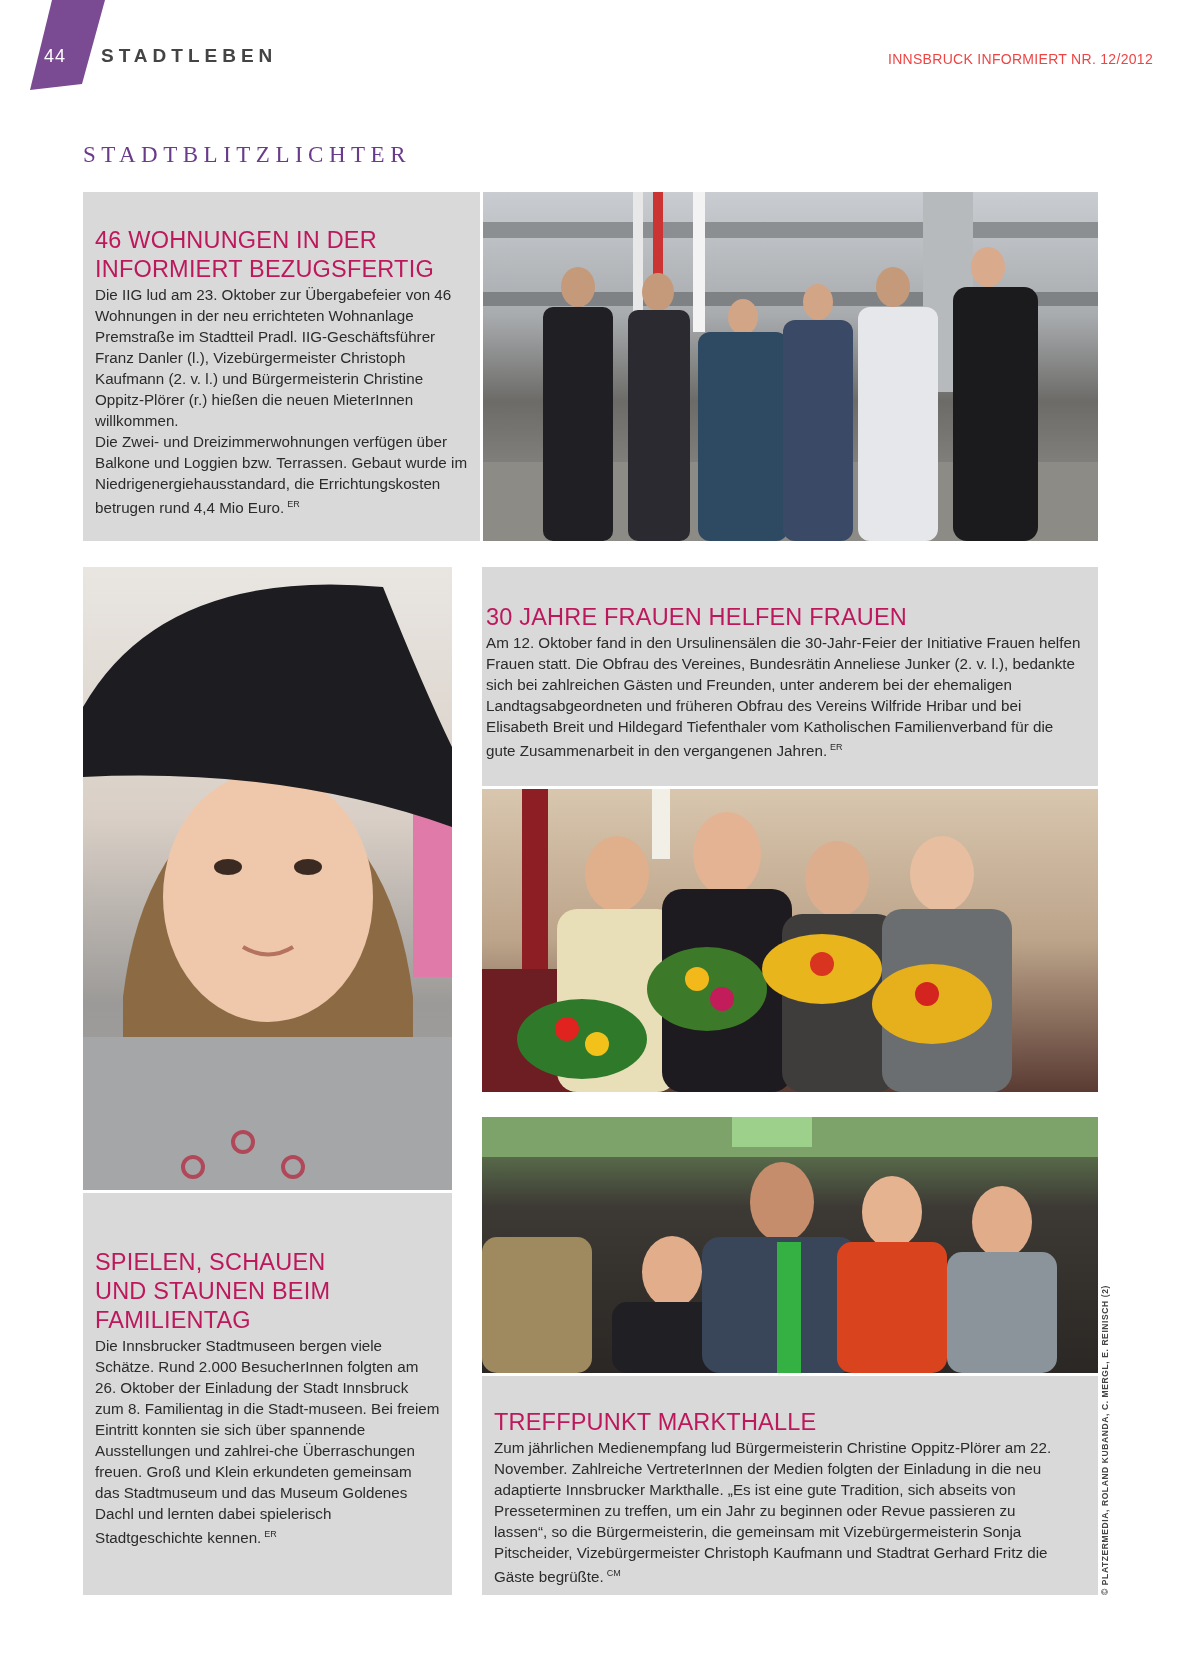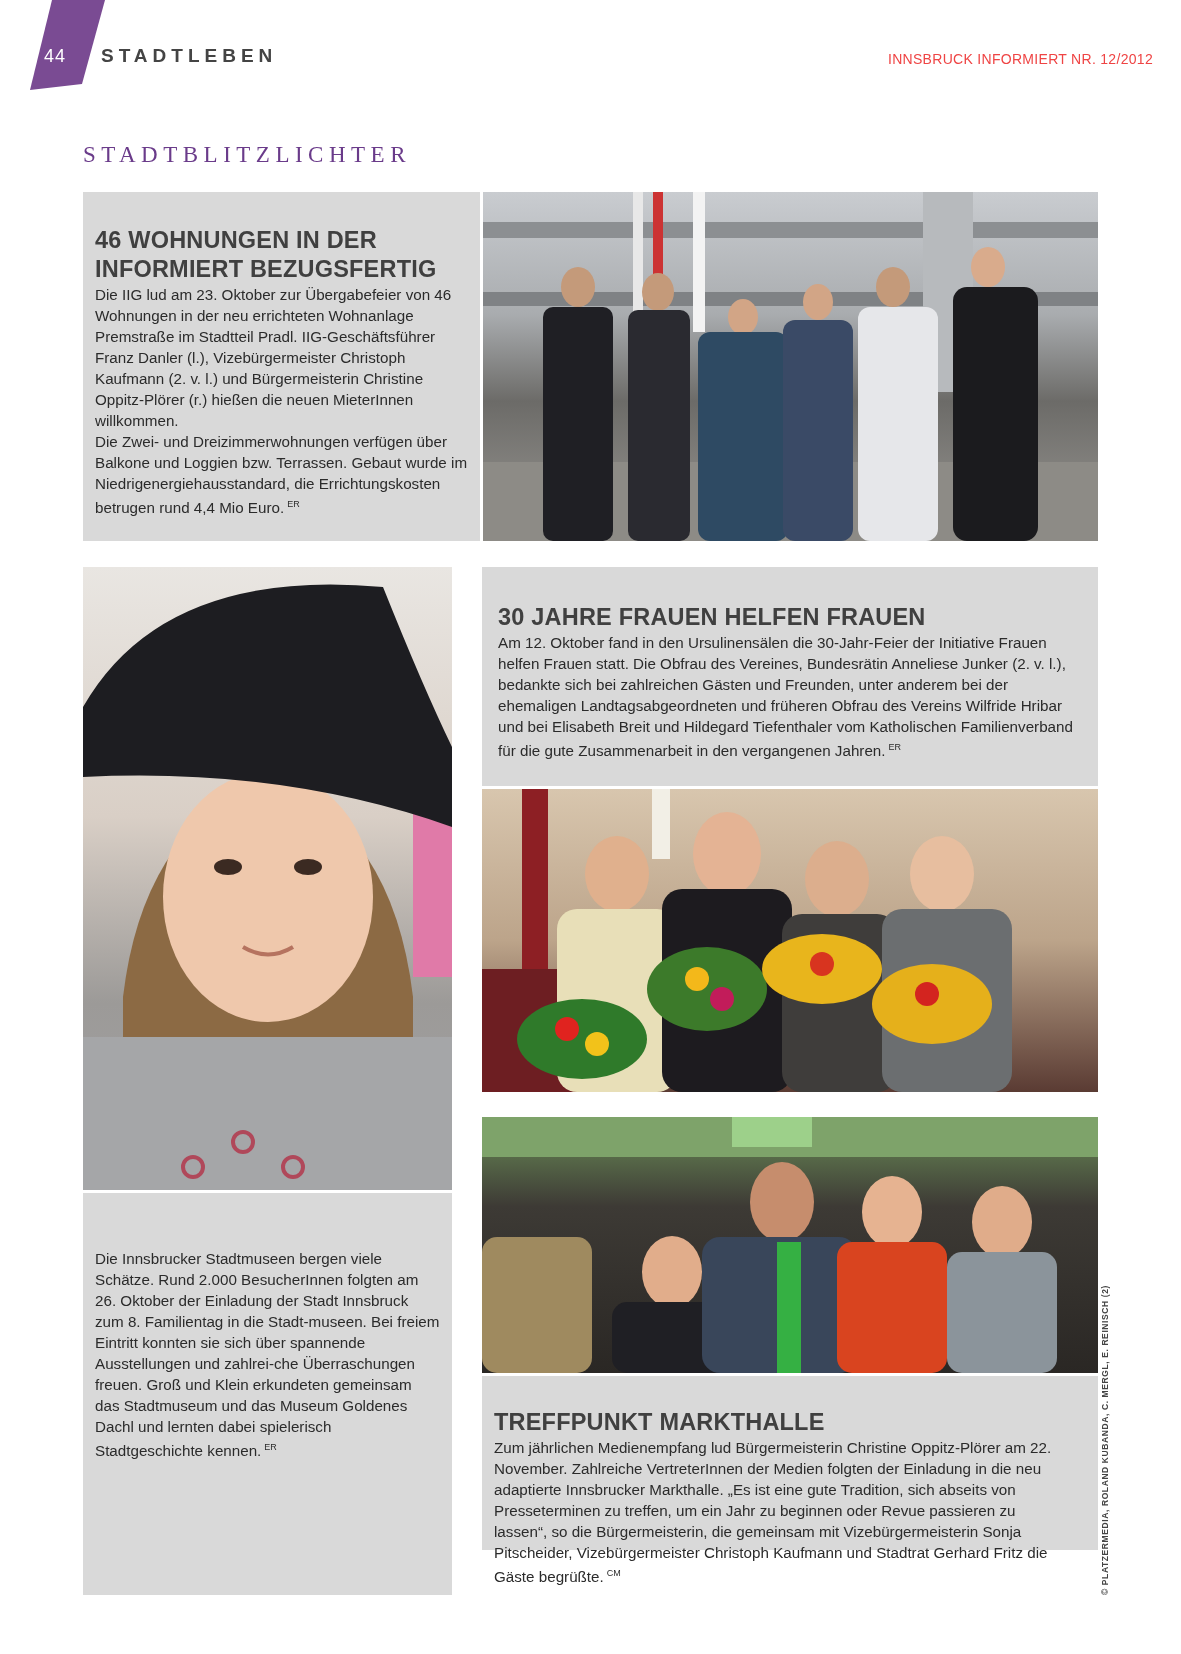--- a/index.html
+++ b/index.html
@@ -4,21 +4,21 @@
 <style>
   html,body{margin:0;padding:0;background:#fff;}
   body{width:1181px;height:1654px;position:relative;overflow:hidden;font-family:"Liberation Sans","DejaVu Sans",sans-serif;color:#2a2a2a;}
   .abs{position:absolute;}
   .tab{left:30px;top:0;width:75px;height:90px;}
   .pagenum{left:44px;top:46px;font-size:18px;color:#fff;letter-spacing:1px;}
   .section{left:101px;top:45px;font-size:19px;letter-spacing:5px;color:#444;font-weight:bold;}
   .issue{right:28px;top:51px;font-size:14px;color:#ef4444;letter-spacing:0.3px;}
   .rubric{left:83px;top:142px;font-size:23px;letter-spacing:5.5px;color:#6a3b8a;font-family:Liberation Serif, serif;}
   .box{background:#d9d9d9;box-sizing:border-box;}
-  .box h2{margin:0;font-weight:bold;font-size:23.5px;line-height:29px;color:#404040;letter-spacing:0.2px;}
+  .box h2{margin:0;font-weight:normal;font-size:23.5px;line-height:29px;color:#be185d;letter-spacing:0.2px;}
   .box p{margin:0;font-size:15.2px;line-height:21px;color:#2b2b2b;}
   .tag{font-size:9px;vertical-align:super;margin-left:3px;text-align:center;}
   .photo{overflow:hidden;}
   .credit{left:1100px;top:1595px;transform-origin:left top;transform:rotate(-90deg);font-size:8.5px;font-weight:bold;letter-spacing:0.6px;color:#444;white-space:nowrap;}
 </style>
 </head>
 <body>
 
 <svg class="abs tab" viewBox="0 0 75 90">
   <polygon points="22,0 75,0 52,84 0,90" fill="#7a4b93"></polygon>
@@ -70,21 +70,21 @@
     <rect x="0" y="470" width="369" height="153" fill="#a5a6a8"></rect>
     <path d="M0 140 Q80 0 300 20 Q340 120 369 180 L369 260 Q200 200 0 210 Z" fill="#1d1d21"></path>
     <g fill="none" stroke="#b0485a" stroke-width="4">
       <circle cx="160" cy="575" r="10"></circle>
         <circle cx="110" cy="600" r="10"></circle>
         <circle cx="210" cy="600" r="10"></circle>
     </g>
   </svg>
 </div>
 
-<div class="abs box" style="left:482px;top:567px;width:616px;height:219px;padding:36px 12px 0 16px;">
+<div class="abs box" style="left:482px;top:567px;width:616px;height:219px;padding:36px 12px 0 4px;">
   <h2>30 JAHRE FRAUEN HELFEN FRAUEN</h2>
   <p><span>Am 12. Oktober fand in den Ursulinensälen die 30-Jahr-Feier der Initiative Frauen helfen Frauen statt. Die Obfrau des Vereines, Bundesrätin Anneliese Junker (2. v. l.), bedankte sich bei zahlreichen Gästen und Freunden, unter anderem bei der ehemaligen Landtagsabgeordneten und früheren Obfrau des Vereins Wilfride Hribar und bei Elisabeth Breit und Hildegard Tiefenthaler vom Katholischen Familienverband für die gute Zusammenarbeit in den vergangenen Jahren.</span><span class="tag">ER</span></p>
 </div>
 <div class="abs photo" style="left:482px;top:789px;width:616px;height:303px;background:linear-gradient(180deg,#d8c6ae 0%,#bca48a 50%,#5a3b33 100%);">
   <svg width="616" height="303" viewBox="0 0 616 303">
     <rect x="40" y="0" width="26" height="200" fill="#8d1f24"></rect>
     <rect x="170" y="0" width="18" height="70" fill="#f2efe6"></rect>
     <rect x="0" y="180" width="120" height="123" fill="#6d1e22"></rect>
     <ellipse cx="135" cy="85" rx="32" ry="38" fill="#e0b08d"></ellipse>
       <rect x="75" y="120" width="120" height="183" rx="20" fill="#e8dfb8"></rect>
@@ -120,21 +120,22 @@
       <rect x="220" y="120" width="155" height="136" rx="18" fill="#39465a"></rect>
       <rect x="295" y="125" width="24" height="131" fill="#35b043"></rect>
     <ellipse cx="410" cy="95" rx="30" ry="36" fill="#e6b391"></ellipse>
       <rect x="355" y="125" width="110" height="131" rx="15" fill="#d9441f"></rect>
     <ellipse cx="520" cy="105" rx="30" ry="36" fill="#e0ac8a"></ellipse>
       <rect x="465" y="135" width="110" height="121" rx="15" fill="#8b949b"></rect>
   </svg>
 </div>
 
 <div class="abs box" style="left:83px;top:1193px;width:369px;height:402px;padding:55px 12px 0 12px;">
+  <h2><span>SPIELEN, SCHAUEN</span><br><span>UND STAUNEN BEIM</span><br><span>FAMILIENTAG</span></h2>
   <p><span>Die Innsbrucker Stadtmuseen bergen viele Schätze. Rund 2.000 BesucherInnen folgten am 26. Oktober der Einladung der Stadt Innsbruck zum 8. Familientag in die Stadt-museen. Bei freiem Eintritt konnten sie sich über spannende Ausstellungen und zahlrei-che Überraschungen freuen. Groß und Klein erkundeten gemeinsam das Stadtmuseum und das Museum Goldenes Dachl und lernten dabei spielerisch Stadtgeschichte kennen.</span><span class="tag">ER</span></p>
 </div>
 
-<div class="abs box" style="left:482px;top:1376px;width:616px;height:174px;padding:32px 27px 0 12px;">
+<div class="abs box" style="left:482px;top:1376px;width:616px;height:219px;padding:32px 27px 0 12px;">
   <h2>TREFFPUNKT MARKTHALLE</h2>
   <p><span>Zum jährlichen Medienempfang lud Bürgermeisterin Christine Oppitz-Plörer am 22. November. Zahlreiche VertreterInnen der Medien folgten der Einladung in die neu adaptierte Innsbrucker Markthalle. „Es ist eine gute Tradition, sich abseits von Presseterminen zu treffen, um ein Jahr zu beginnen oder Revue passieren zu lassen“, so die Bürgermeisterin, die gemeinsam mit Vizebürgermeisterin Sonja Pitscheider, Vizebürgermeister Christoph Kaufmann und Stadtrat Gerhard Fritz die Gäste begrüßte.</span><span class="tag">CM</span></p>
 </div>
 
 <div class="abs credit">© PLATZERMEDIA, ROLAND KUBANDA, C. MERGL, E. REINISCH (2)</div>
 
 </body></html>

